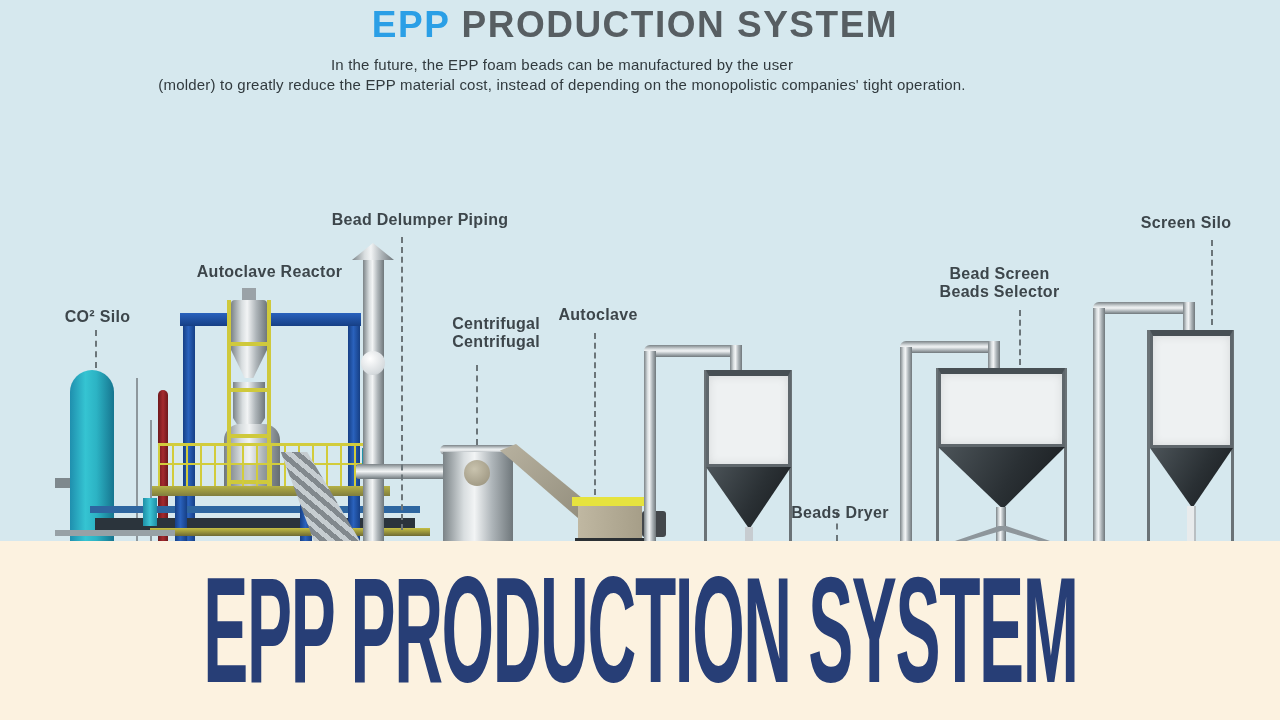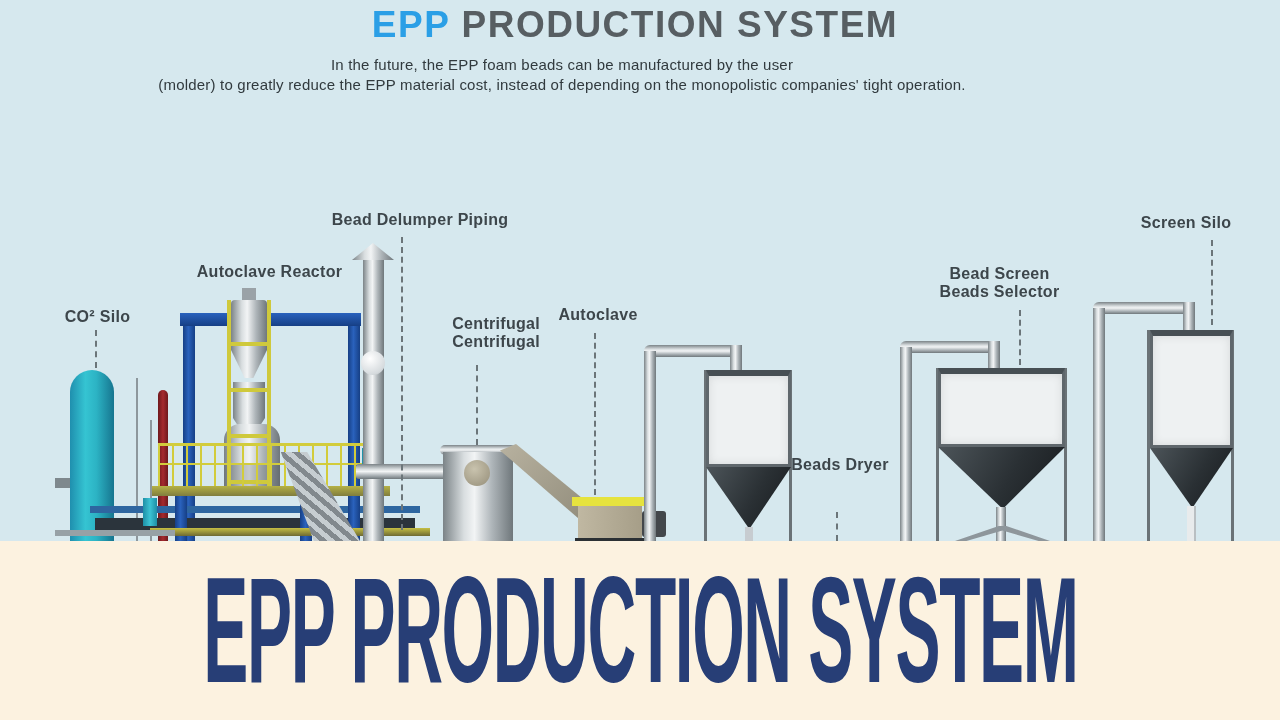--- a/index.html
+++ b/index.html
@@ -162,21 +162,21 @@
     <div class="leader" style="left:1211px;top:240px;height:85px"></div>
 
     <div class="lbl" style="left:40px;top:308px;width:115px">CO² Silo</div>
     <div class="lbl" style="left:182px;top:263px;width:175px">Autoclave Reactor</div>
     <div class="lbl" style="left:325px;top:211px;width:190px">Bead Delumper Piping</div>
     <div class="lbl" style="left:420px;top:315px;width:120px;text-align:right">
       <span style="display:block">Centrifugal</span>
       <span style="display:block">Centrifugal</span>
     </div>
     <div class="lbl" style="left:553px;top:306px;width:90px">Autoclave</div>
-    <div class="lbl" style="left:785px;top:456px;width:110px">Beads Dryer</div>
+    <div class="lbl" style="left:785px;top:504px;width:110px">Beads Dryer</div>
     <div class="lbl" style="left:922px;top:265px;width:155px">
       <span style="display:block">Bead Screen</span>
       <span style="display:block">Beads Selector</span>
     </div>
     <div class="lbl" style="left:1130px;top:214px;width:112px">Screen Silo</div>
   </div>
 
   <div class="banner">
     <div class="banner-text">EPP PRODUCTION SYSTEM</div>
   </div>

